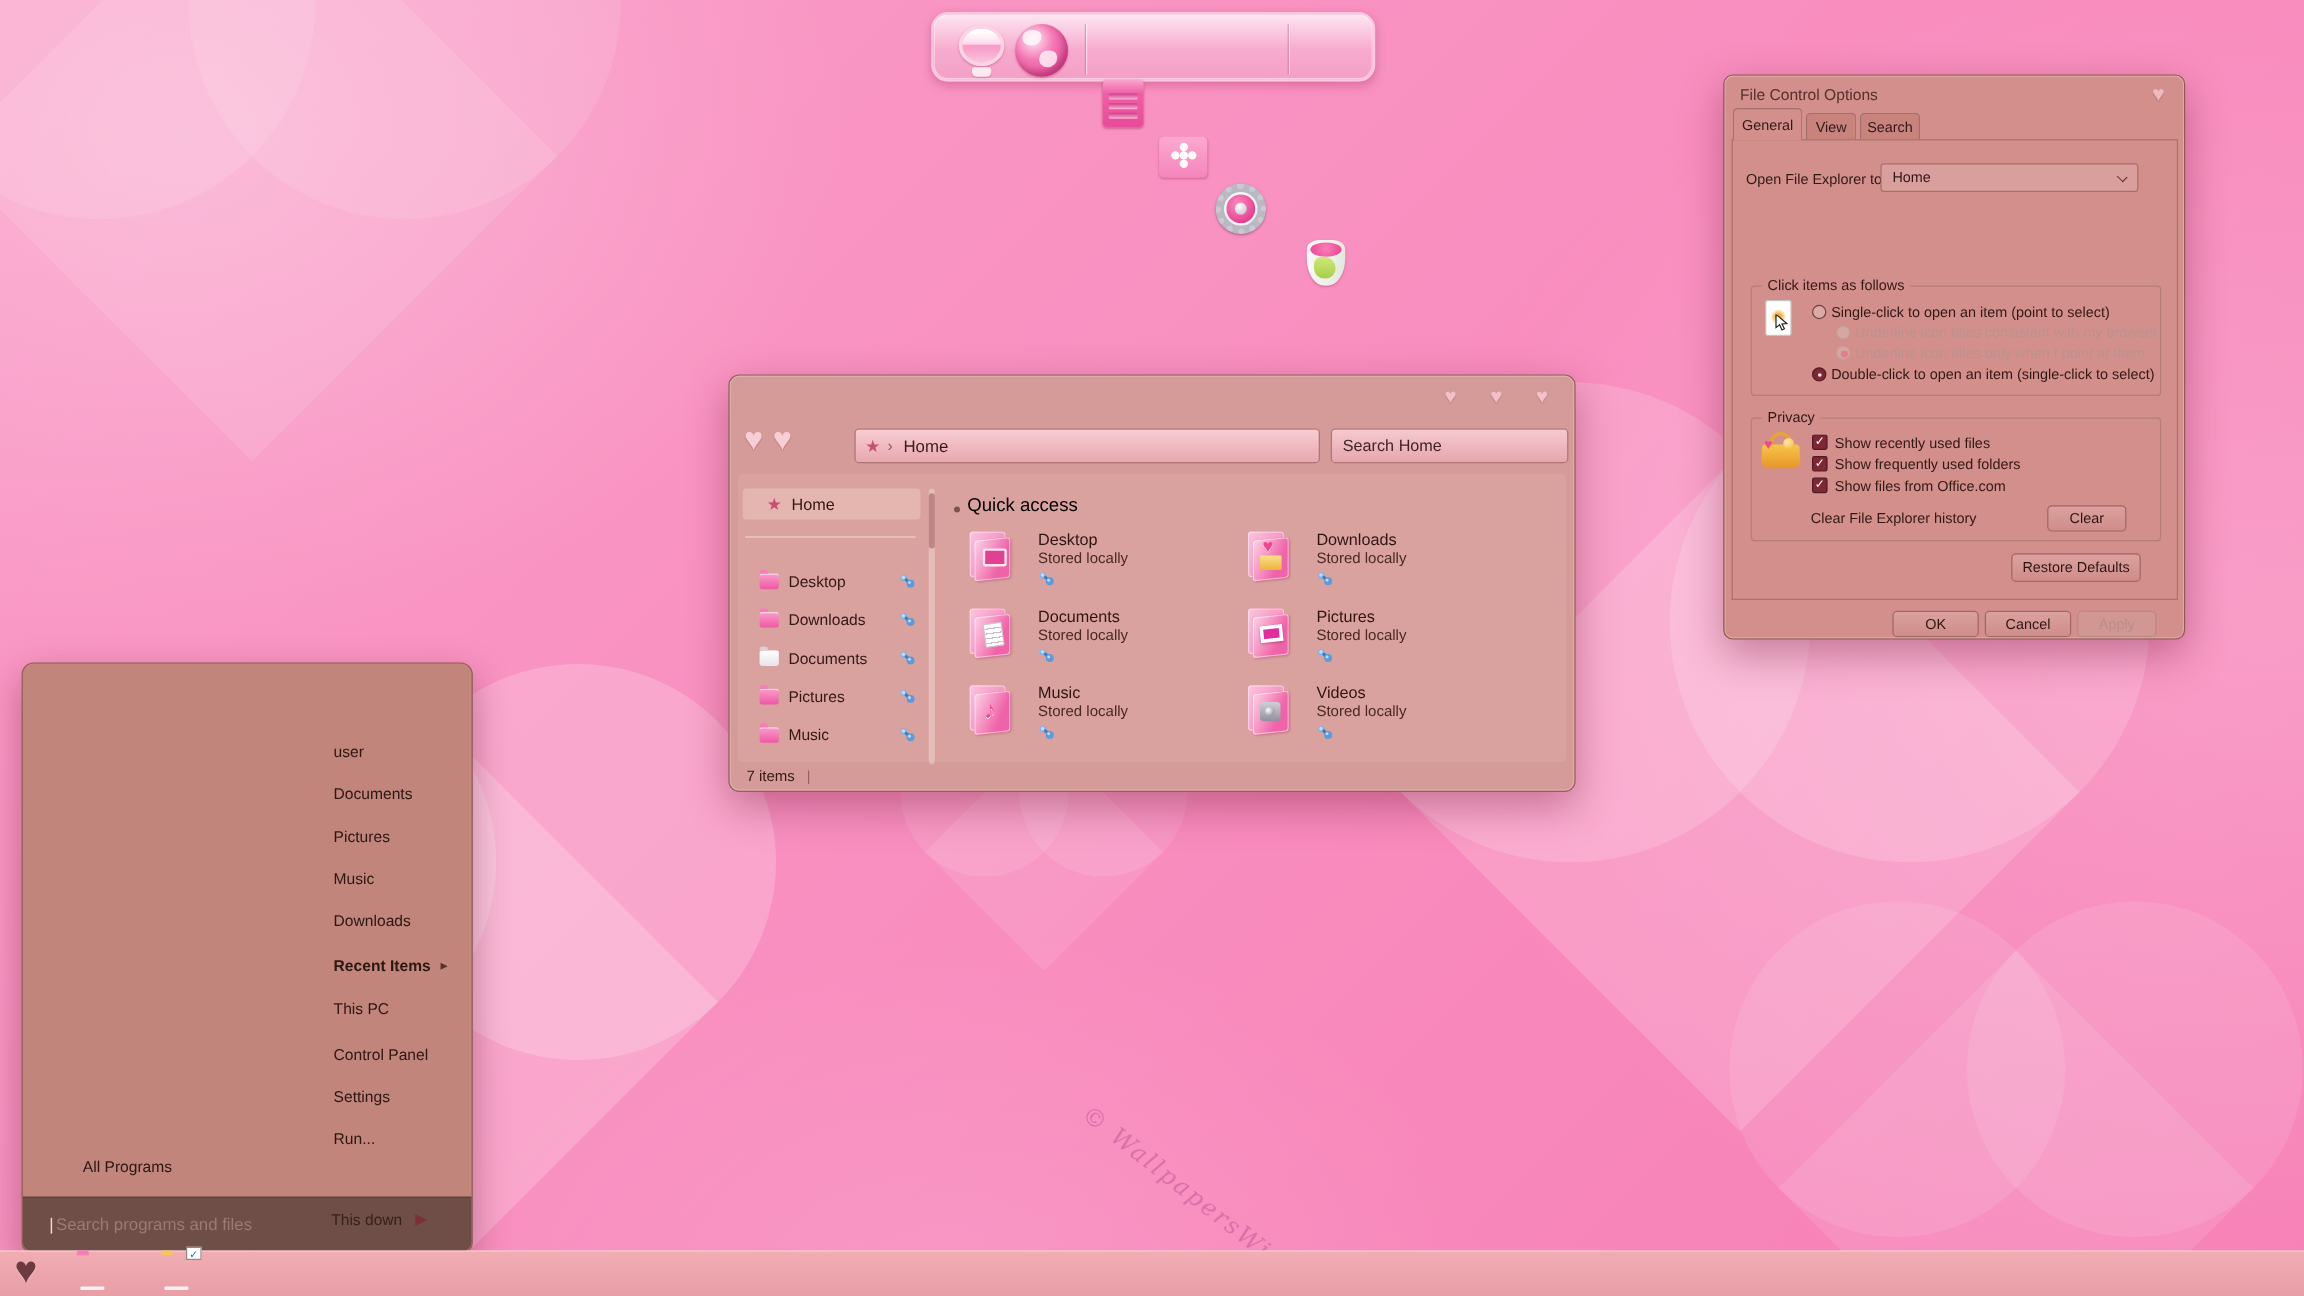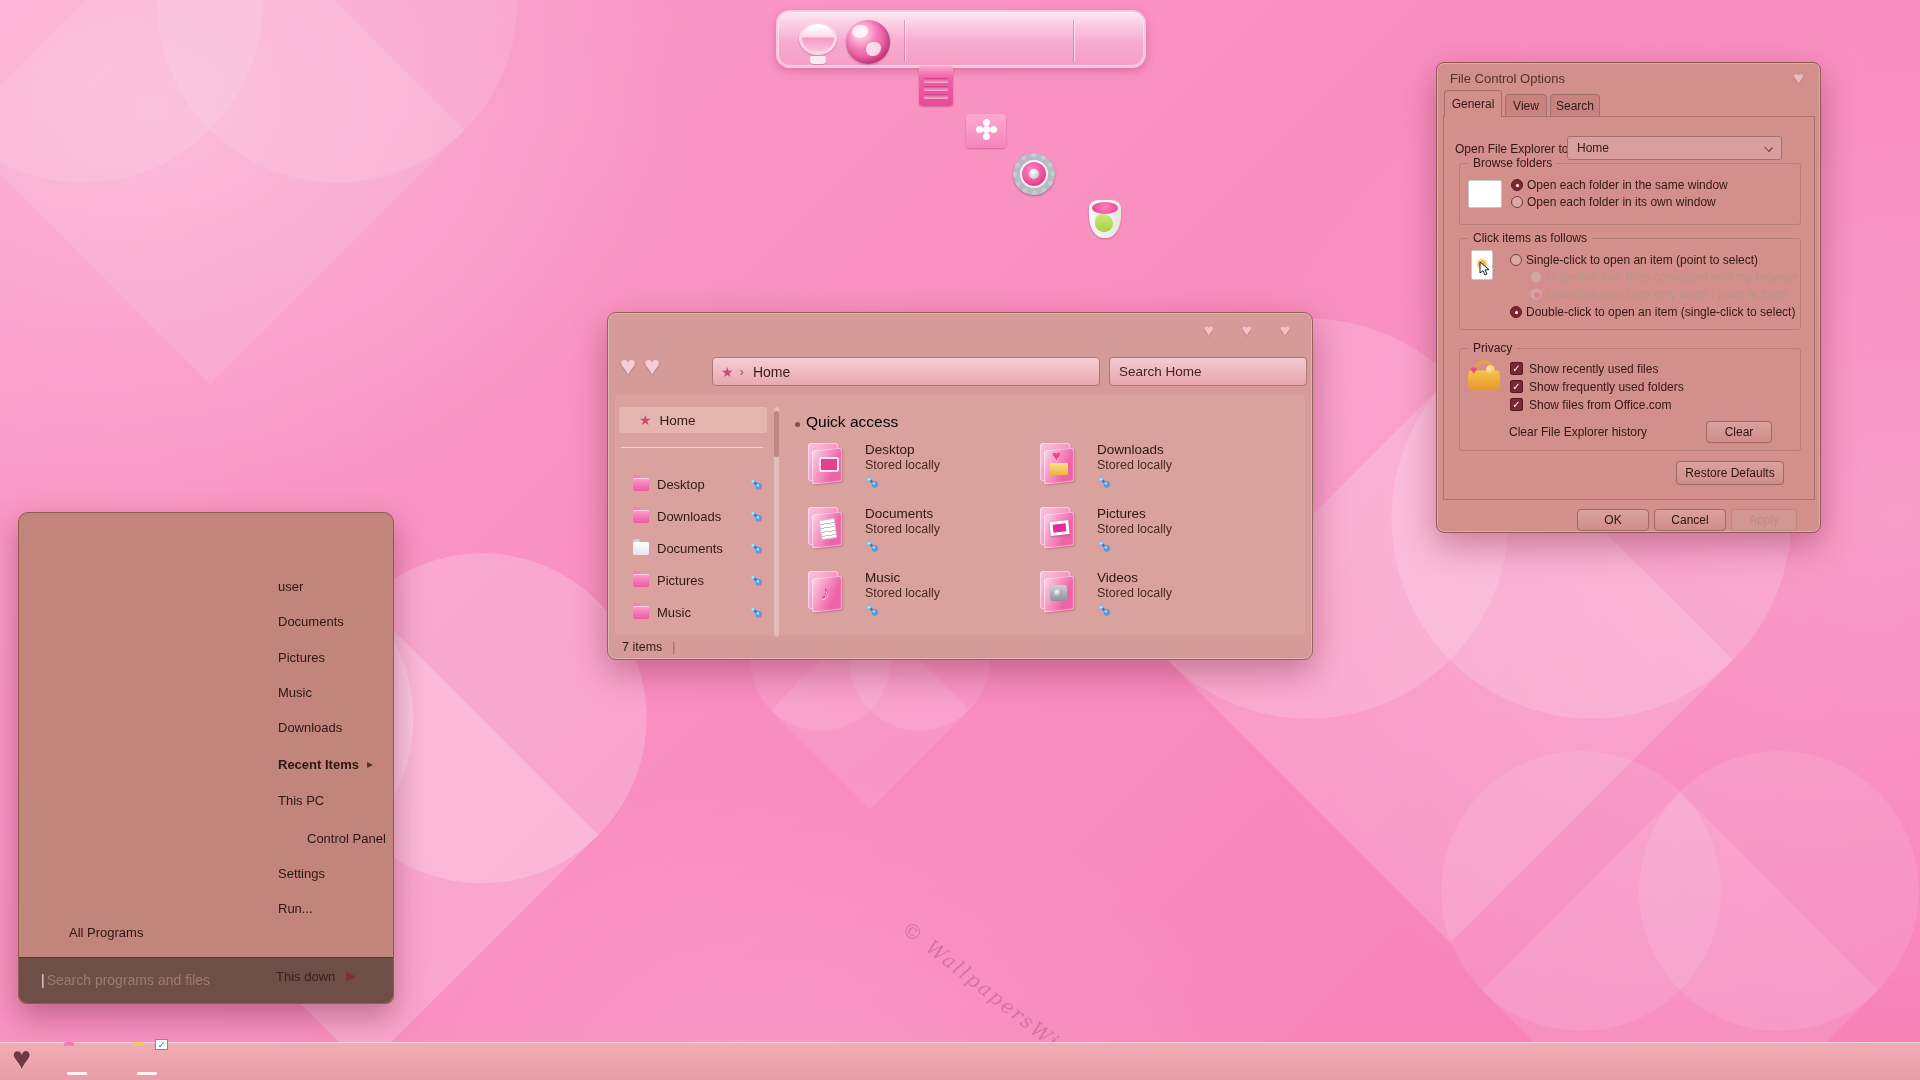--- a/index.html
+++ b/index.html
@@ -198,28 +198,28 @@
     display:flex; align-items:center; justify-content:center; font-size:12px; color:#2f1511; }
   .btn.disabled { color:#b98e8b; border-color:#b98a86; background:#d29693; }
   .b-clear   { left:269px; top:358px; width:66px; height:22px; }
   .b-restore { left:239px; top:398px; width:108px; height:24px; }
   .b-ok      { left:140px; top:446px; width:72px; height:22px; }
   .b-cancel  { left:217px; top:446px; width:72px; height:22px; }
   .b-apply   { left:294px; top:446px; width:66px; height:22px; }
   .priv-clear-label { position:absolute; left:72px; top:362px; }
 
   
-  .startmenu { position:absolute; left:18px; top:512px; width:376px; height:492px;
+  .startmenu { position:absolute; left:18px; top:552px; width:376px; height:492px;
     background:#c1857b; border:1px solid #8f5c55; border-radius:10px 10px 8px 8px;
     box-shadow:0 12px 30px rgba(100,30,50,.4); }
   .sm-item { position:absolute; left:259px; height:22px; display:flex; align-items:center;
     font-size:13px; color:#2c1712; }
   .smi0 { top:62px; } .smi1 { top:97px; } .smi2 { top:133px; } .smi3 { top:168px; } .smi4 { top:203px; }
   .smi5 { top:240px; width:110px;font-weight:bold; } .smi6 { top:276px; }
-  .smi7 { top:314px;margin-left:29px; } .smi8 { top:349px; } .smi9 { top:384px; }
+  .smi7 { top:314px; } .smi8 { top:349px; } .smi9 { top:384px; }
   .sm-arrow { position:absolute; left:348px; top:240px; font-size:12px; color:#59312b; height:22px; display:flex; align-items:center; }
   .sm-allprog { position:absolute; left:50px; top:412px; font-size:13px; color:#2c1712; }
   .sm-bottom { position:absolute; left:0; bottom:0; width:100%; height:46px; background:#6f4e47;
     border-radius:0 0 8px 8px; box-shadow:inset 0 1px 0 rgba(0,0,0,.25); }
   .sm-search { position:absolute; left:22px; top:12px; width:200px; height:22px; display:flex; align-items:center; }
   .sm-caret { color:#e8dcd6; font-size:14px; margin-right:2px; }
   .sm-search input { background:transparent; border:none; outline:none; width:180px;
     font-family:"Liberation Sans",sans-serif; font-size:14px; color:#cbb4ac; }
   .sm-search input::placeholder { color:#9b7b73; opacity:1; }
   .sm-shut { position:absolute; left:257px; top:12px; font-size:13px; color:#38211b; }
@@ -490,28 +490,20 @@
     <div class="tab tab-i1">View</div>
     <div class="tab tab-i2">Search</div>
     <div class="dlg-page"></div>
 
     <div class="open-label">Open File Explorer to:</div>
     <div class="dropdown">
       <span>Home</span>
       <span class="chev"></span>
     </div>
 
-    <div class="group g-browse">
-      <span class="legend">Browse folders</span>
-      <span class="wicon"></span>
-      <span class="radio sel" style="left:51px; top:15px;"></span>
-      <span class="rlabel" style="left:67px; top:14px;">Open each folder in the same window</span>
-      <span class="radio" style="left:51px; top:32px;"></span>
-      <span class="rlabel" style="left:67px; top:31px;">Open each folder in its own window</span>
-    </div>
 
     <div class="group g-click">
       <span class="legend">Click items as follows</span>
       <span class="cicon">
         <span class="dot"></span>
         <svg width="12" height="14" viewBox="0 0 12 14">
             <polygon points="1,0 1,11 4,8.6 6,13 8,12 6,8 10,7.6" fill="#fff" stroke="#222" stroke-width="1"></polygon>
           </svg>
       </span>
       <span class="radio" style="left:50px; top:15px;"></span>

